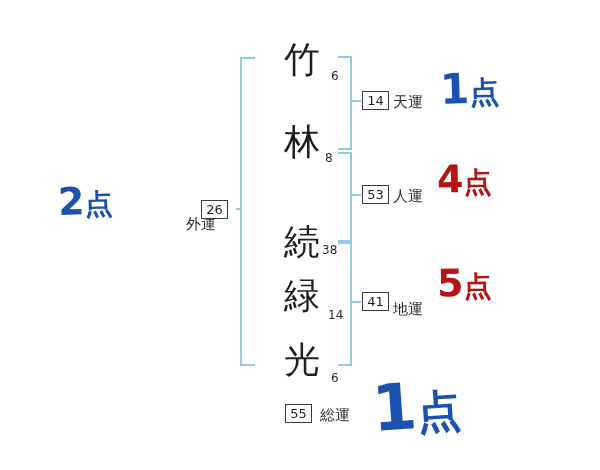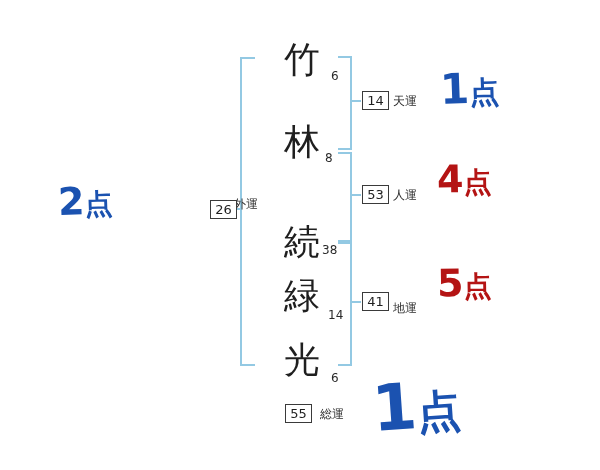--- a/index.html
+++ b/index.html
@@ -11,21 +11,21 @@
   .kanji { font-size:36px; line-height:1; color:#1f1f1f; font-weight:500; letter-spacing:0; }
   .stroke { font-size:12px; color:#2a2a2a; }
   .bracket-left  { border-left:2px solid #93c9e3; border-top:2px solid #93c9e3; border-bottom:2px solid #93c9e3; }
   .bracket-right { border-right:2px solid #93c9e3; border-top:2px solid #93c9e3; border-bottom:2px solid #93c9e3; }
   .tick { background:#93c9e3; height:2px; }
   .numbox {
     border:1.5px solid #3a3a3a; background:#fff; width:27px; height:19px;
     display:flex; align-items:center; justify-content:center;
     font-size:13px; color:#1f1f1f; box-sizing:border-box;
   }
-  .small-label { font-size:12px; color:#2a2a2a; line-height:1; }
+  .small-label { font-size:15px; color:#2a2a2a; line-height:1; }
   .score { font-weight:bold; white-space:nowrap; line-height:1; }
   .score-blue { color:#1b52b0; }
   .score-red  { color:#b41414; }
   .score .suffix { font-weight:bold; }
 </style>
 </head>
 <body>
 
 <div class="canvas">
 
@@ -36,22 +36,22 @@
   <div class="abs kanji" style="left:284px; top:342px;">光</div>
 
   <div class="abs stroke" style="left:331px; top:69px;">6</div>
   <div class="abs stroke" style="left:325px; top:151px;">8</div>
   <div class="abs stroke" style="left:322px; top:243px;">38</div>
   <div class="abs stroke" style="left:328px; top:308px;">14</div>
   <div class="abs stroke" style="left:331px; top:371px;">6</div>
 
   <div class="abs bracket-left" style="left:240px; top:57px; width:13px; height:305px;"></div>
   <div class="abs tick" style="left:236px; top:208px; width:5px;"></div>
-  <div class="abs small-label" style="left:186px; top:198px;margin-left:48px;">外運</div>
-  <div class="abs numbox" style="left:210px; top:200px;text-align:right;">26</div>
+  <div class="abs small-label" style="left:186px; top:217px;">外運</div>
+  <div class="abs numbox" style="left:201px; top:200px;text-align:right;">26</div>
 
   <div class="abs bracket-right" style="left:338px; top:56px; width:12px; height:90px;"></div>
   <div class="abs tick" style="left:350px; top:100px; width:11px;"></div>
   <div class="abs numbox" style="left:362px; top:91px;">14</div>
   <div class="abs small-label" style="left:393px; top:95px;">天運</div>
 
   <div class="abs bracket-right" style="left:338px; top:152px; width:12px; height:86px;"></div>
   <div class="abs tick" style="left:350px; top:194px; width:11px;"></div>
   <div class="abs numbox" style="left:362px; top:185px;">53</div>
   <div class="abs small-label" style="left:393px; top:189px;text-align:right;">人運</div>

